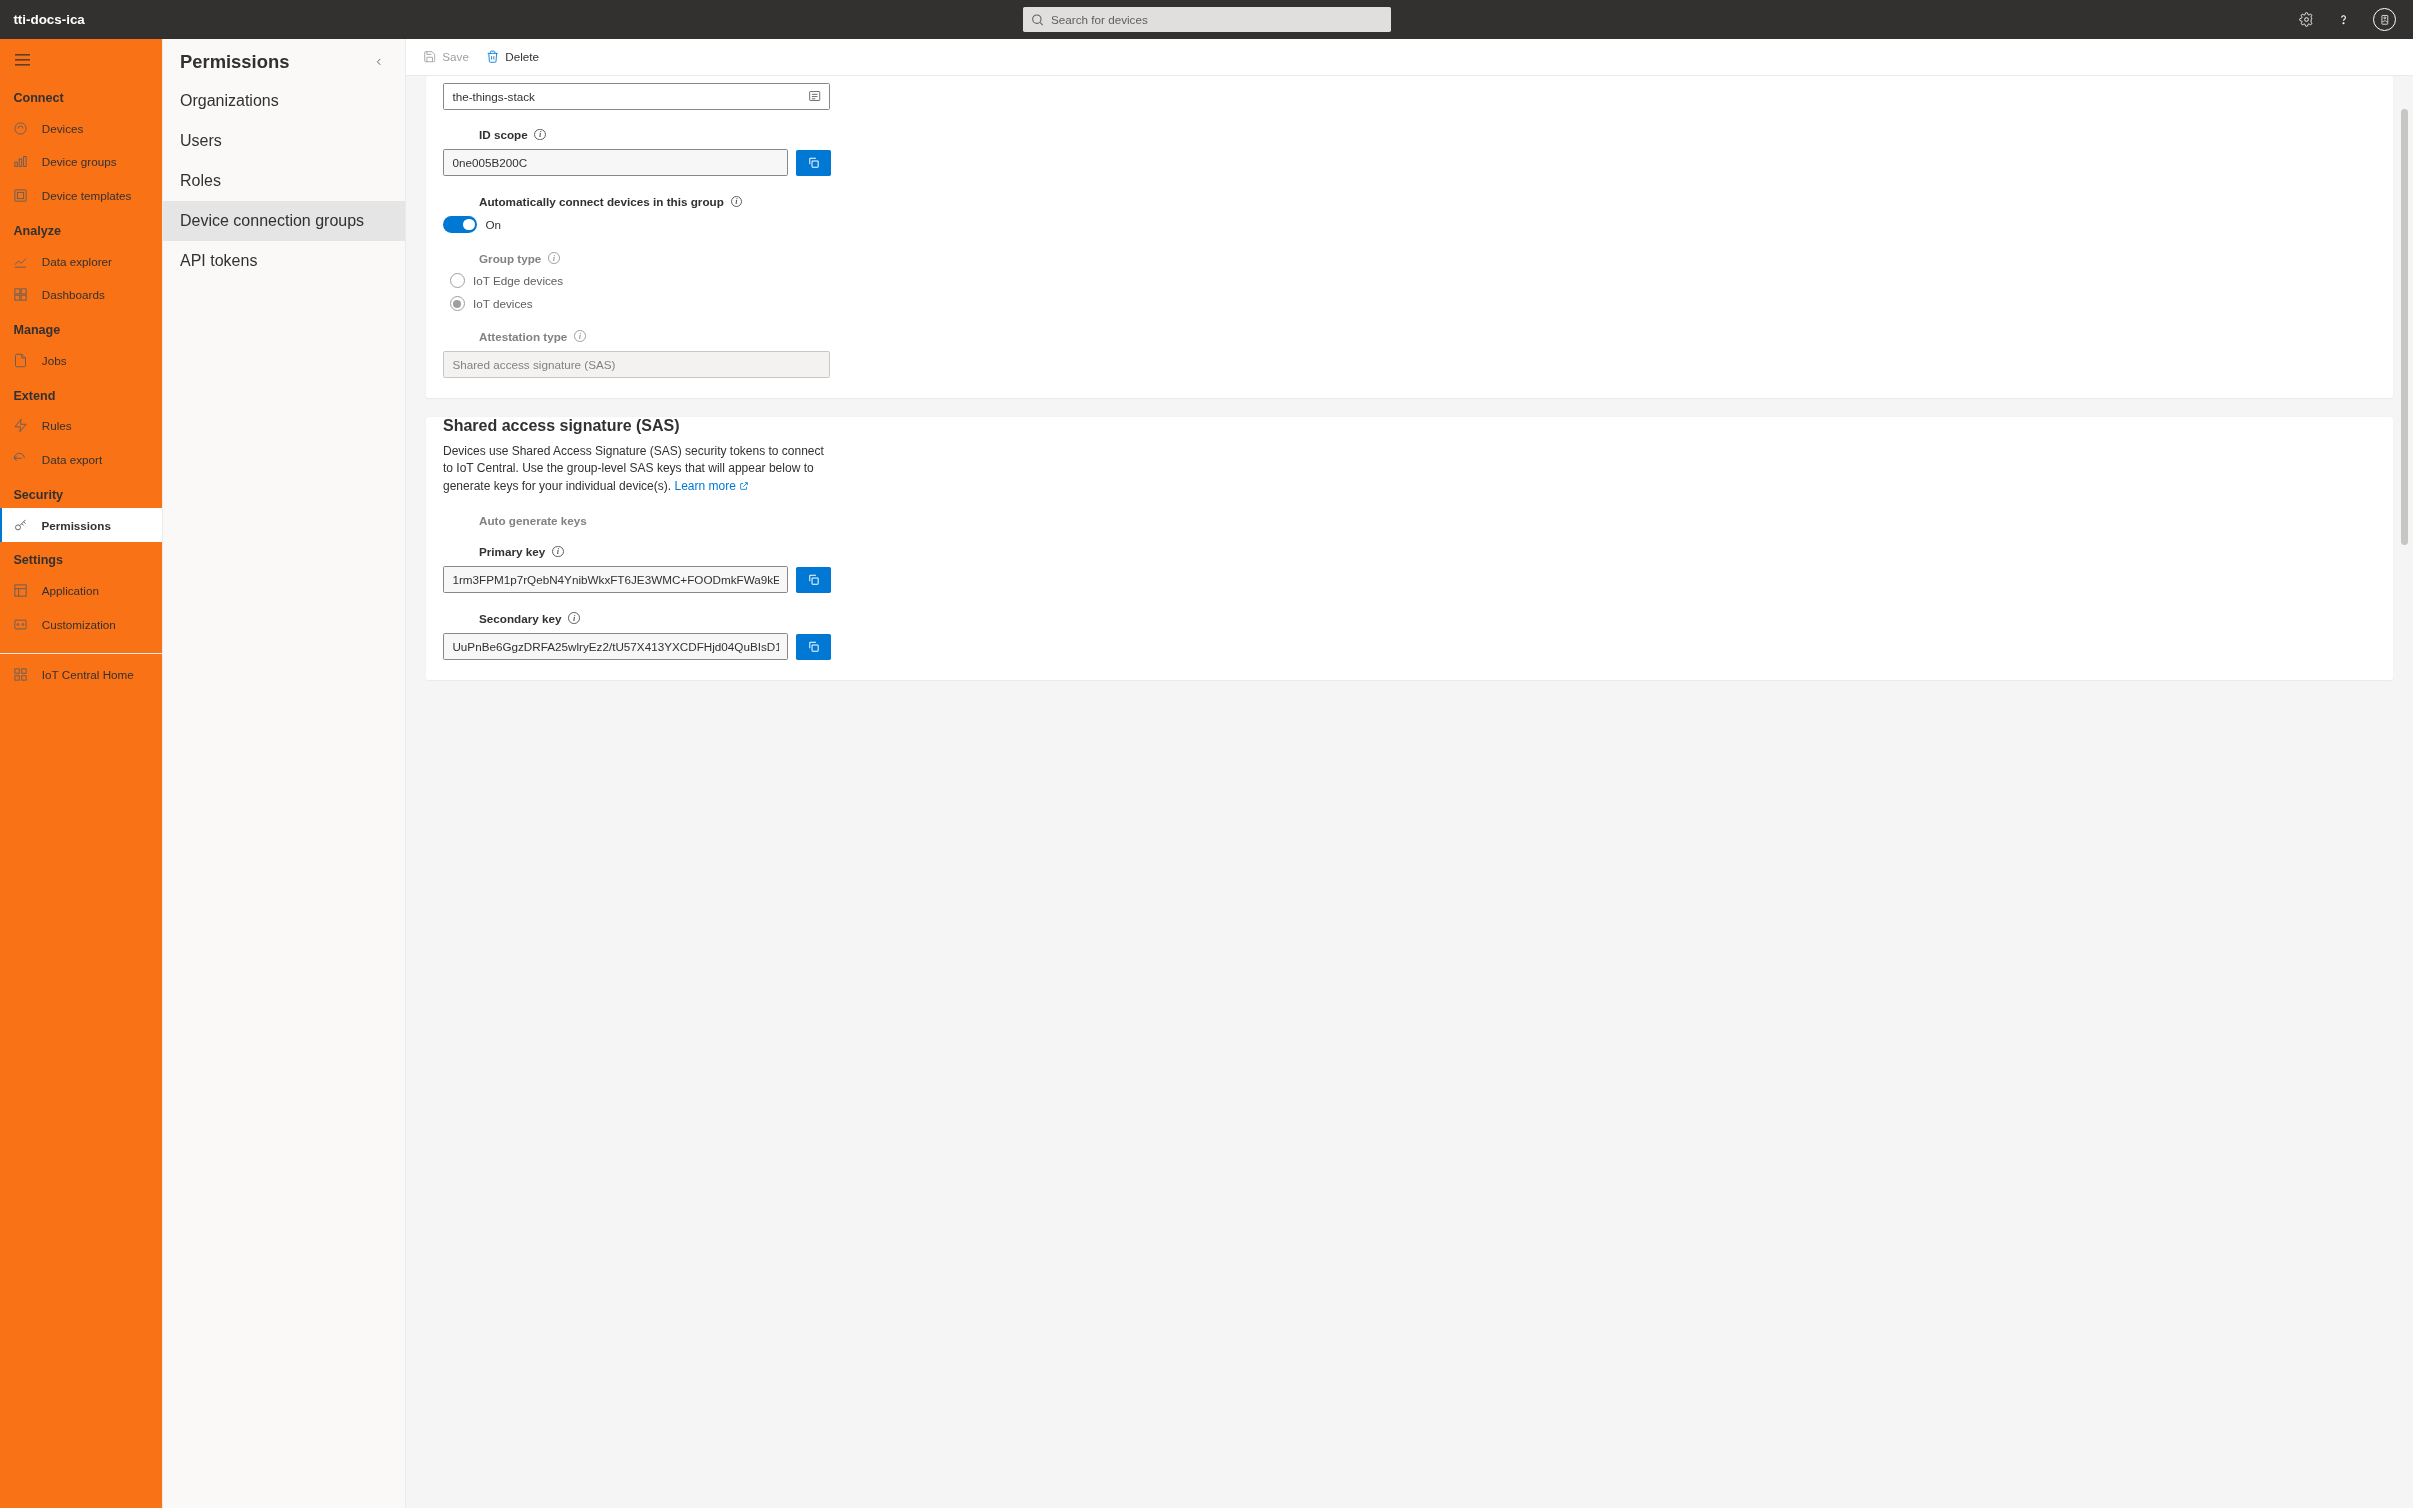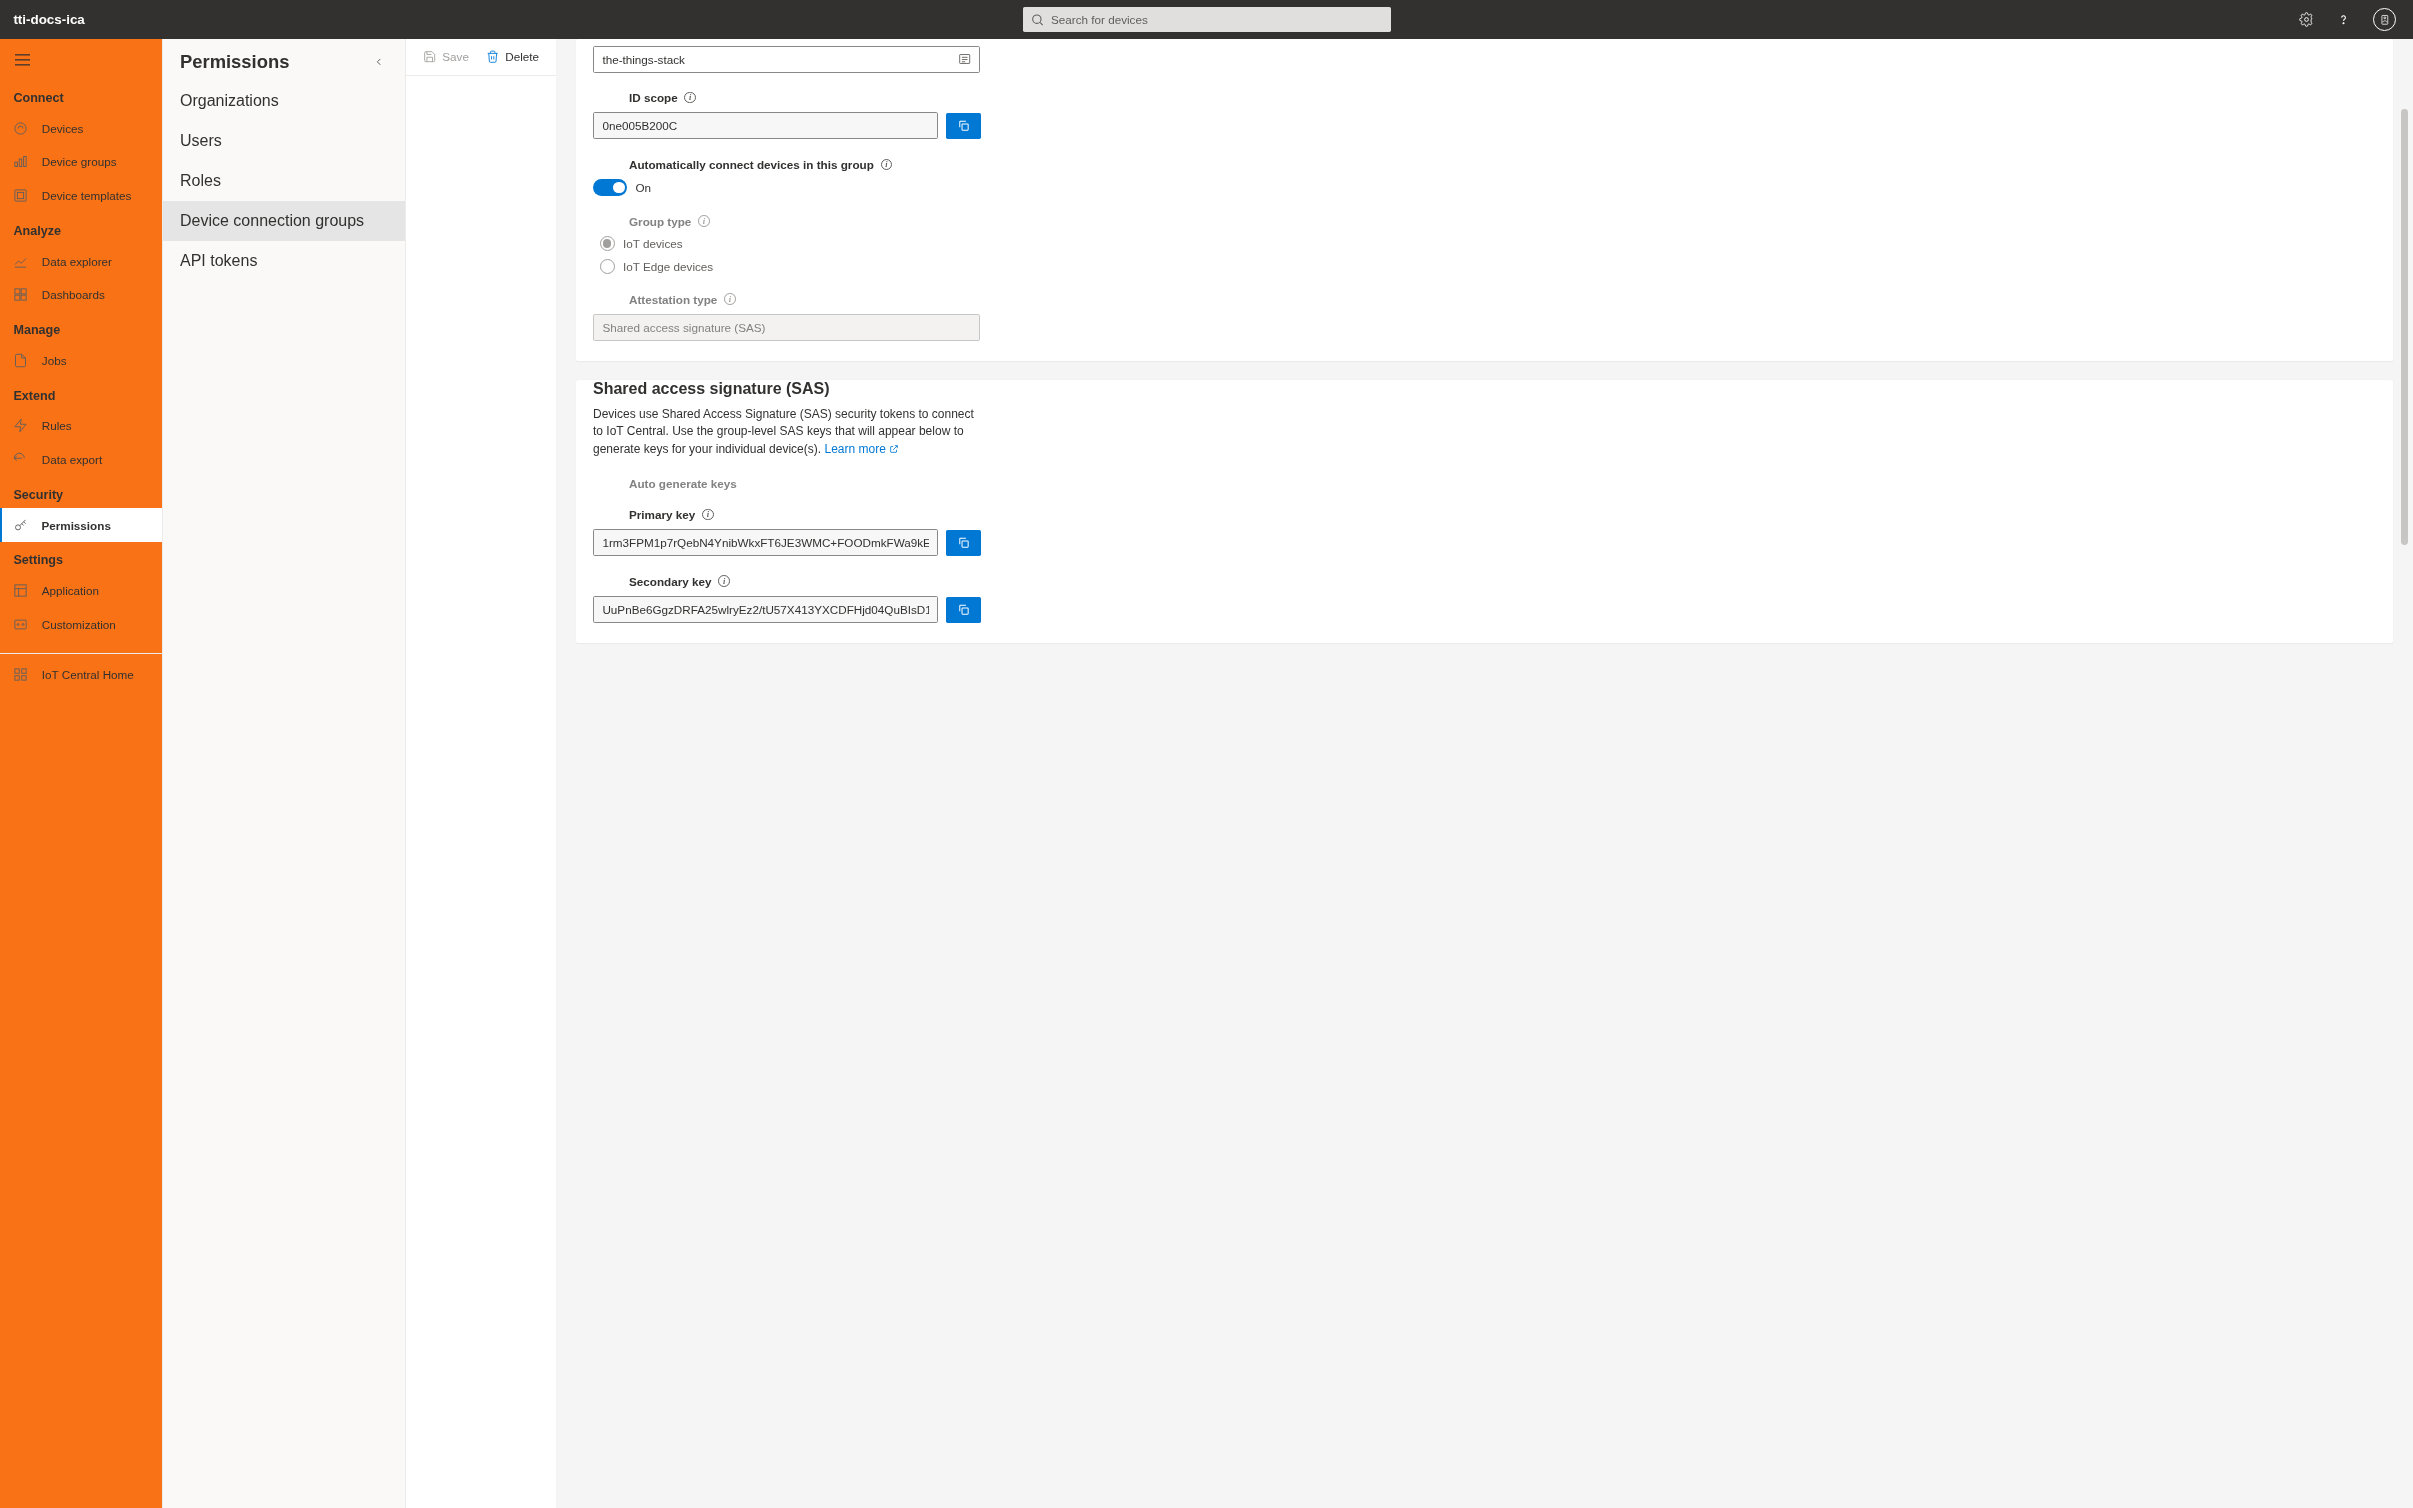--- a/index.html
+++ b/index.html
@@ -30,21 +30,21 @@
 
     
     .sidebar2 { width: 243px; background: #faf9f8; border-right: 0.8px solid #edebe9; flex-shrink:0; position:relative; }
     .sb2-header { display:flex; align-items:center; justify-content:space-between; padding: 11.7px 17px 8.4px; }
     .sb2-title { font-size: 18.4px; font-weight: 700; }
     .collapse-btn { background:none; border:none; cursor:pointer; color:#605e5c; padding:3.4px; }
     .sb2-item { padding: 11px 17px; cursor:pointer; font-size:16px; color:#323130; }
     .sb2-item.active { background:#e5e5e5; font-weight:400; }
 
     
-    .main { flex: 1; display:flex; flex-direction:row; background:#fff; overflow:hidden; }
+    .main { flex: 1; display:flex; flex-direction:column; background:#fff; overflow:hidden; }
     .toolbar { height: 37px; border-bottom: 0.8px solid #edebe9; display:flex; align-items:center; padding: 0 17px; gap: 17px; }
     .toolbar-btn { background:none; border:none; display:flex; align-items:center; gap:5.9px; cursor:pointer; font-size:11.7px; color:#323130; padding: 5px 0; }
     .toolbar-btn.disabled { color:#a19f9d; cursor:default; }
     .toolbar-btn .ticon { width:13.4px; height:13.4px; display:flex; align-items:center; justify-content:center; }
     .toolbar-btn.delete .ticon { color:#0078d4; }
 
     .content-scroll { flex:1; overflow-y:auto; background:#f5f5f5; padding: 0 20px 20px 20px; }
     
     .card { background:#fff; border-radius:2.5px; padding: 0 17px 20px 17px; margin-bottom: 17px; box-shadow: 0 0.8px 1.7px rgba(0,0,0,0.05); }
     .card:first-child { padding-top: 5px; border-top: none; }
@@ -362,26 +362,26 @@
             </div>
           <span class="toggle-label">On</span>
         </div>
 
         <div class="field-label muted">
           <span>Group type</span>
           <span class="info-icon">i</span>
         </div>
         <div class="radio-group">
           <div class="radio-row">
+            <span class="radio"></span>
+            <span>IoT Edge devices</span>
+          </div>
+          <div class="radio-row">
             <span class="radio checked"></span>
             <span>IoT devices</span>
-          </div>
-          <div class="radio-row">
-            <span class="radio"></span>
-            <span>IoT Edge devices</span>
           </div>
         </div>
 
         <div class="field-label muted">
           <span>Attestation type</span>
           <span class="info-icon">i</span>
         </div>
         <div class="attestation-input">
           <span>Shared access signature (SAS)</span>
         </div>

